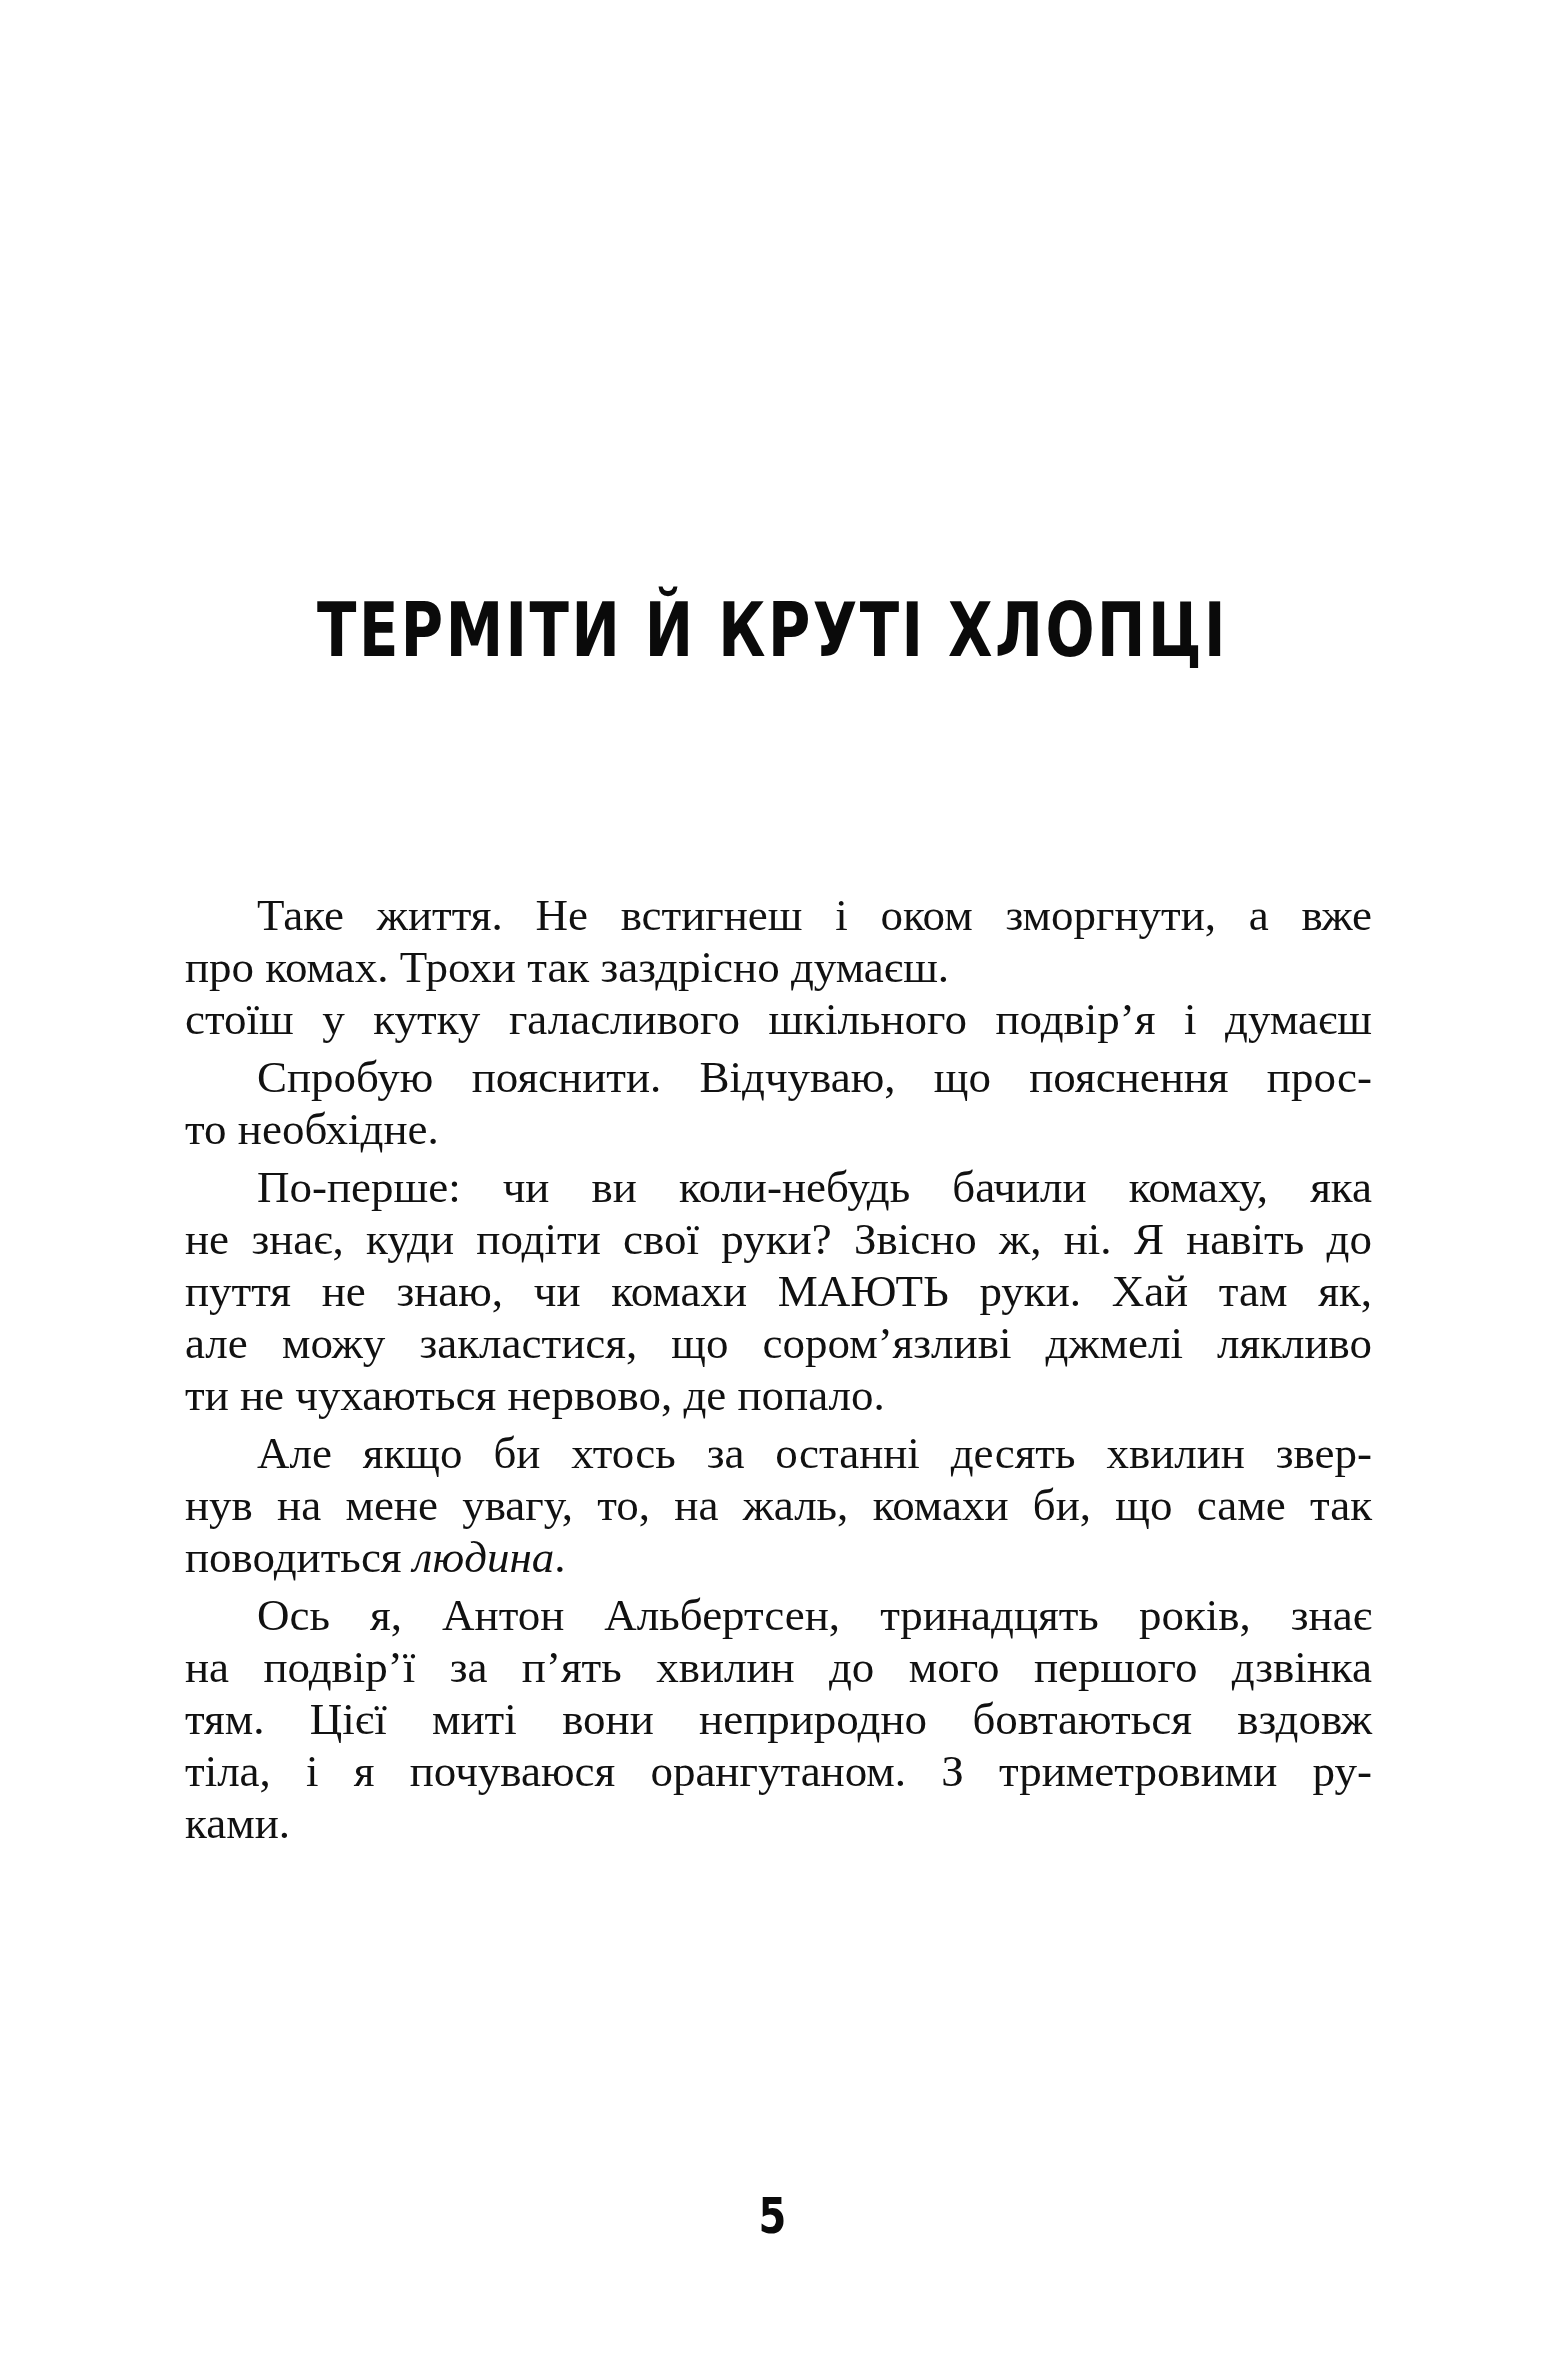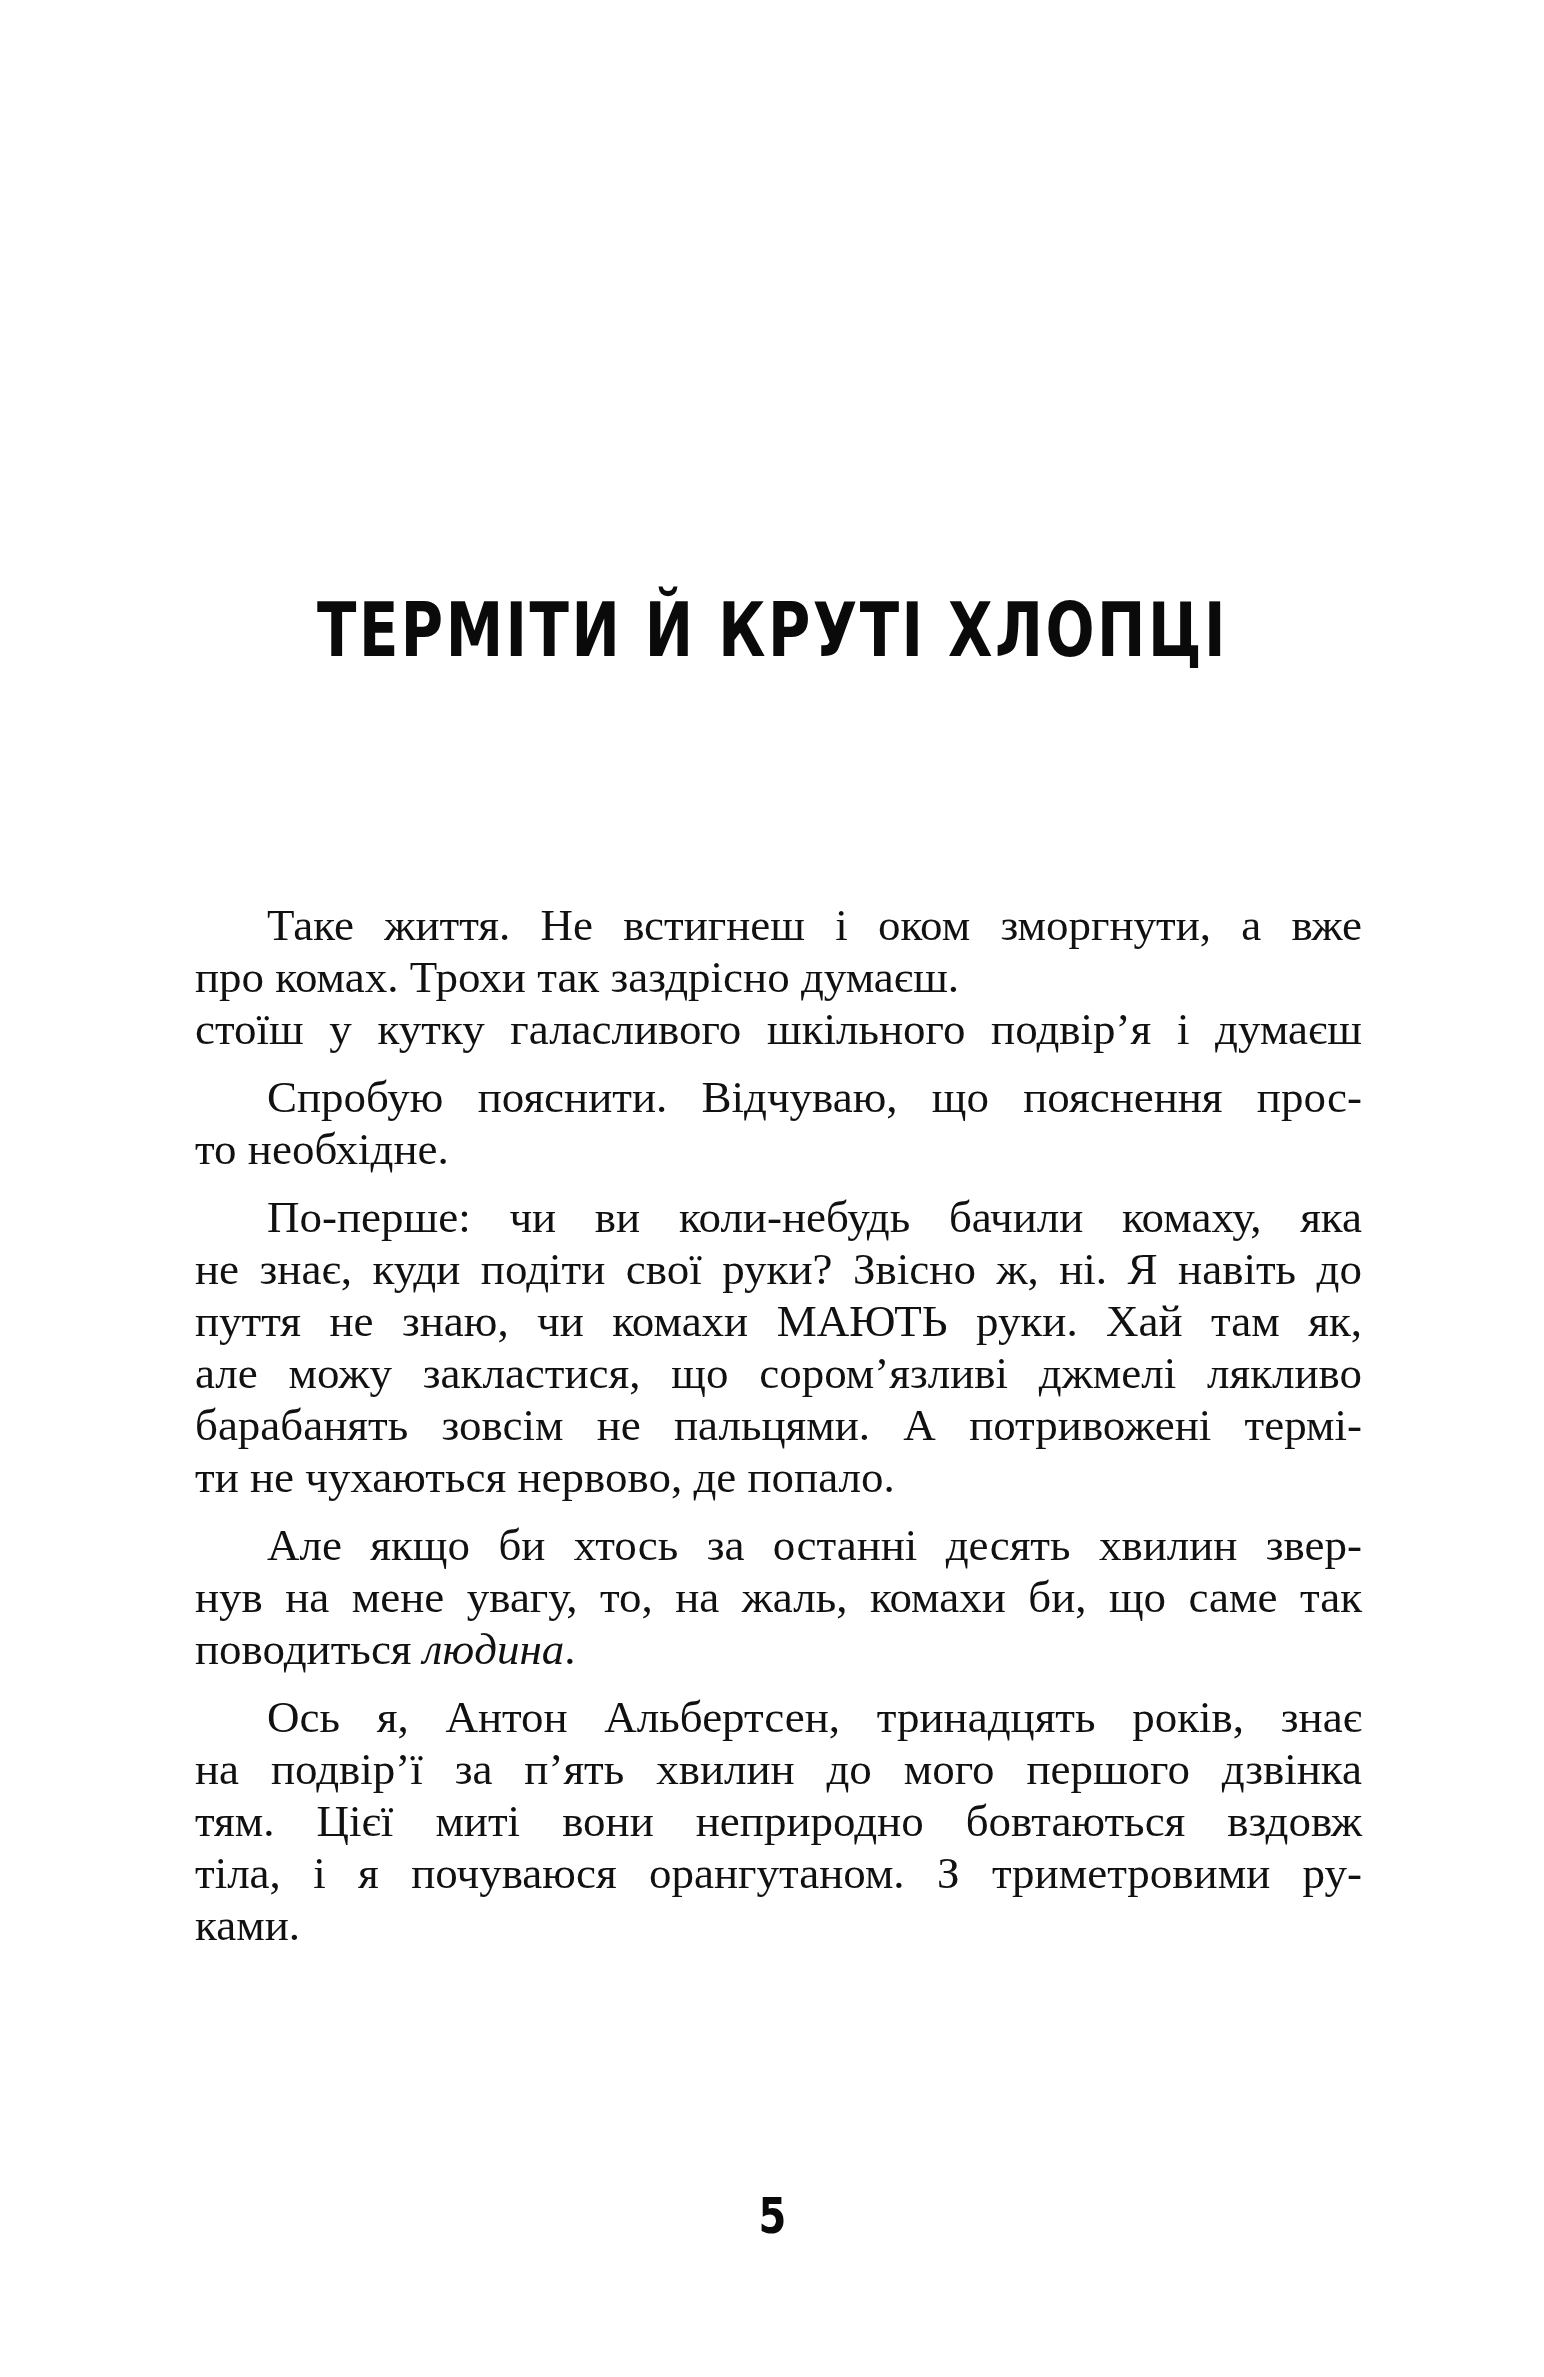--- a/index.html
+++ b/index.html
@@ -40,21 +40,21 @@
       position: absolute;
       left: 179px;
       top: 883px;
       width: 1199px;
       font-family: "Liberation Serif", "DejaVu Serif", serif;
       font-size: 45px;
       line-height: 52px;
       color: #111111;
     }
     .para {
-      margin: 16px;
+      margin: 6px;
       padding: 0;
     }
     .line {
       display: block;
       white-space: nowrap;
       text-align: justify;
       text-align-last: justify;
       height: 52px;
     }
     .line.last {
@@ -97,21 +97,20 @@
     <div class="para">
       <span class="line indent">Спробую пояснити. Відчуваю, що пояснення прос-</span>
       <span class="line last">то необхідне.</span>
     </div>
 
     <div class="para">
       <span class="line indent">По-перше: чи ви коли-небудь бачили комаху, яка</span>
       <span class="line">не знає, куди подіти свої руки? Звісно ж, ні. Я навіть до</span>
       <span class="line">пуття не знаю, чи комахи МАЮТЬ руки. Хай там як,</span>
       <span class="line">але можу закластися, що сором’язливі джмелі лякливо</span>
-      <span class="line">барабанять зовсім не пальцями. А потривожені термі-</span>
       <span class="line last">ти не чухаються нервово, де попало.</span>
     </div>
 
     <div class="para">
       <span class="line indent">Але якщо би хтось за останні десять хвилин звер-</span>
       <span class="line">нув на мене увагу, то, на жаль, комахи би, що саме так</span>
       <span class="line last"><span>поводиться </span><span class="it">людина</span><span>.</span></span>
     </div>
 
     <div class="para">

